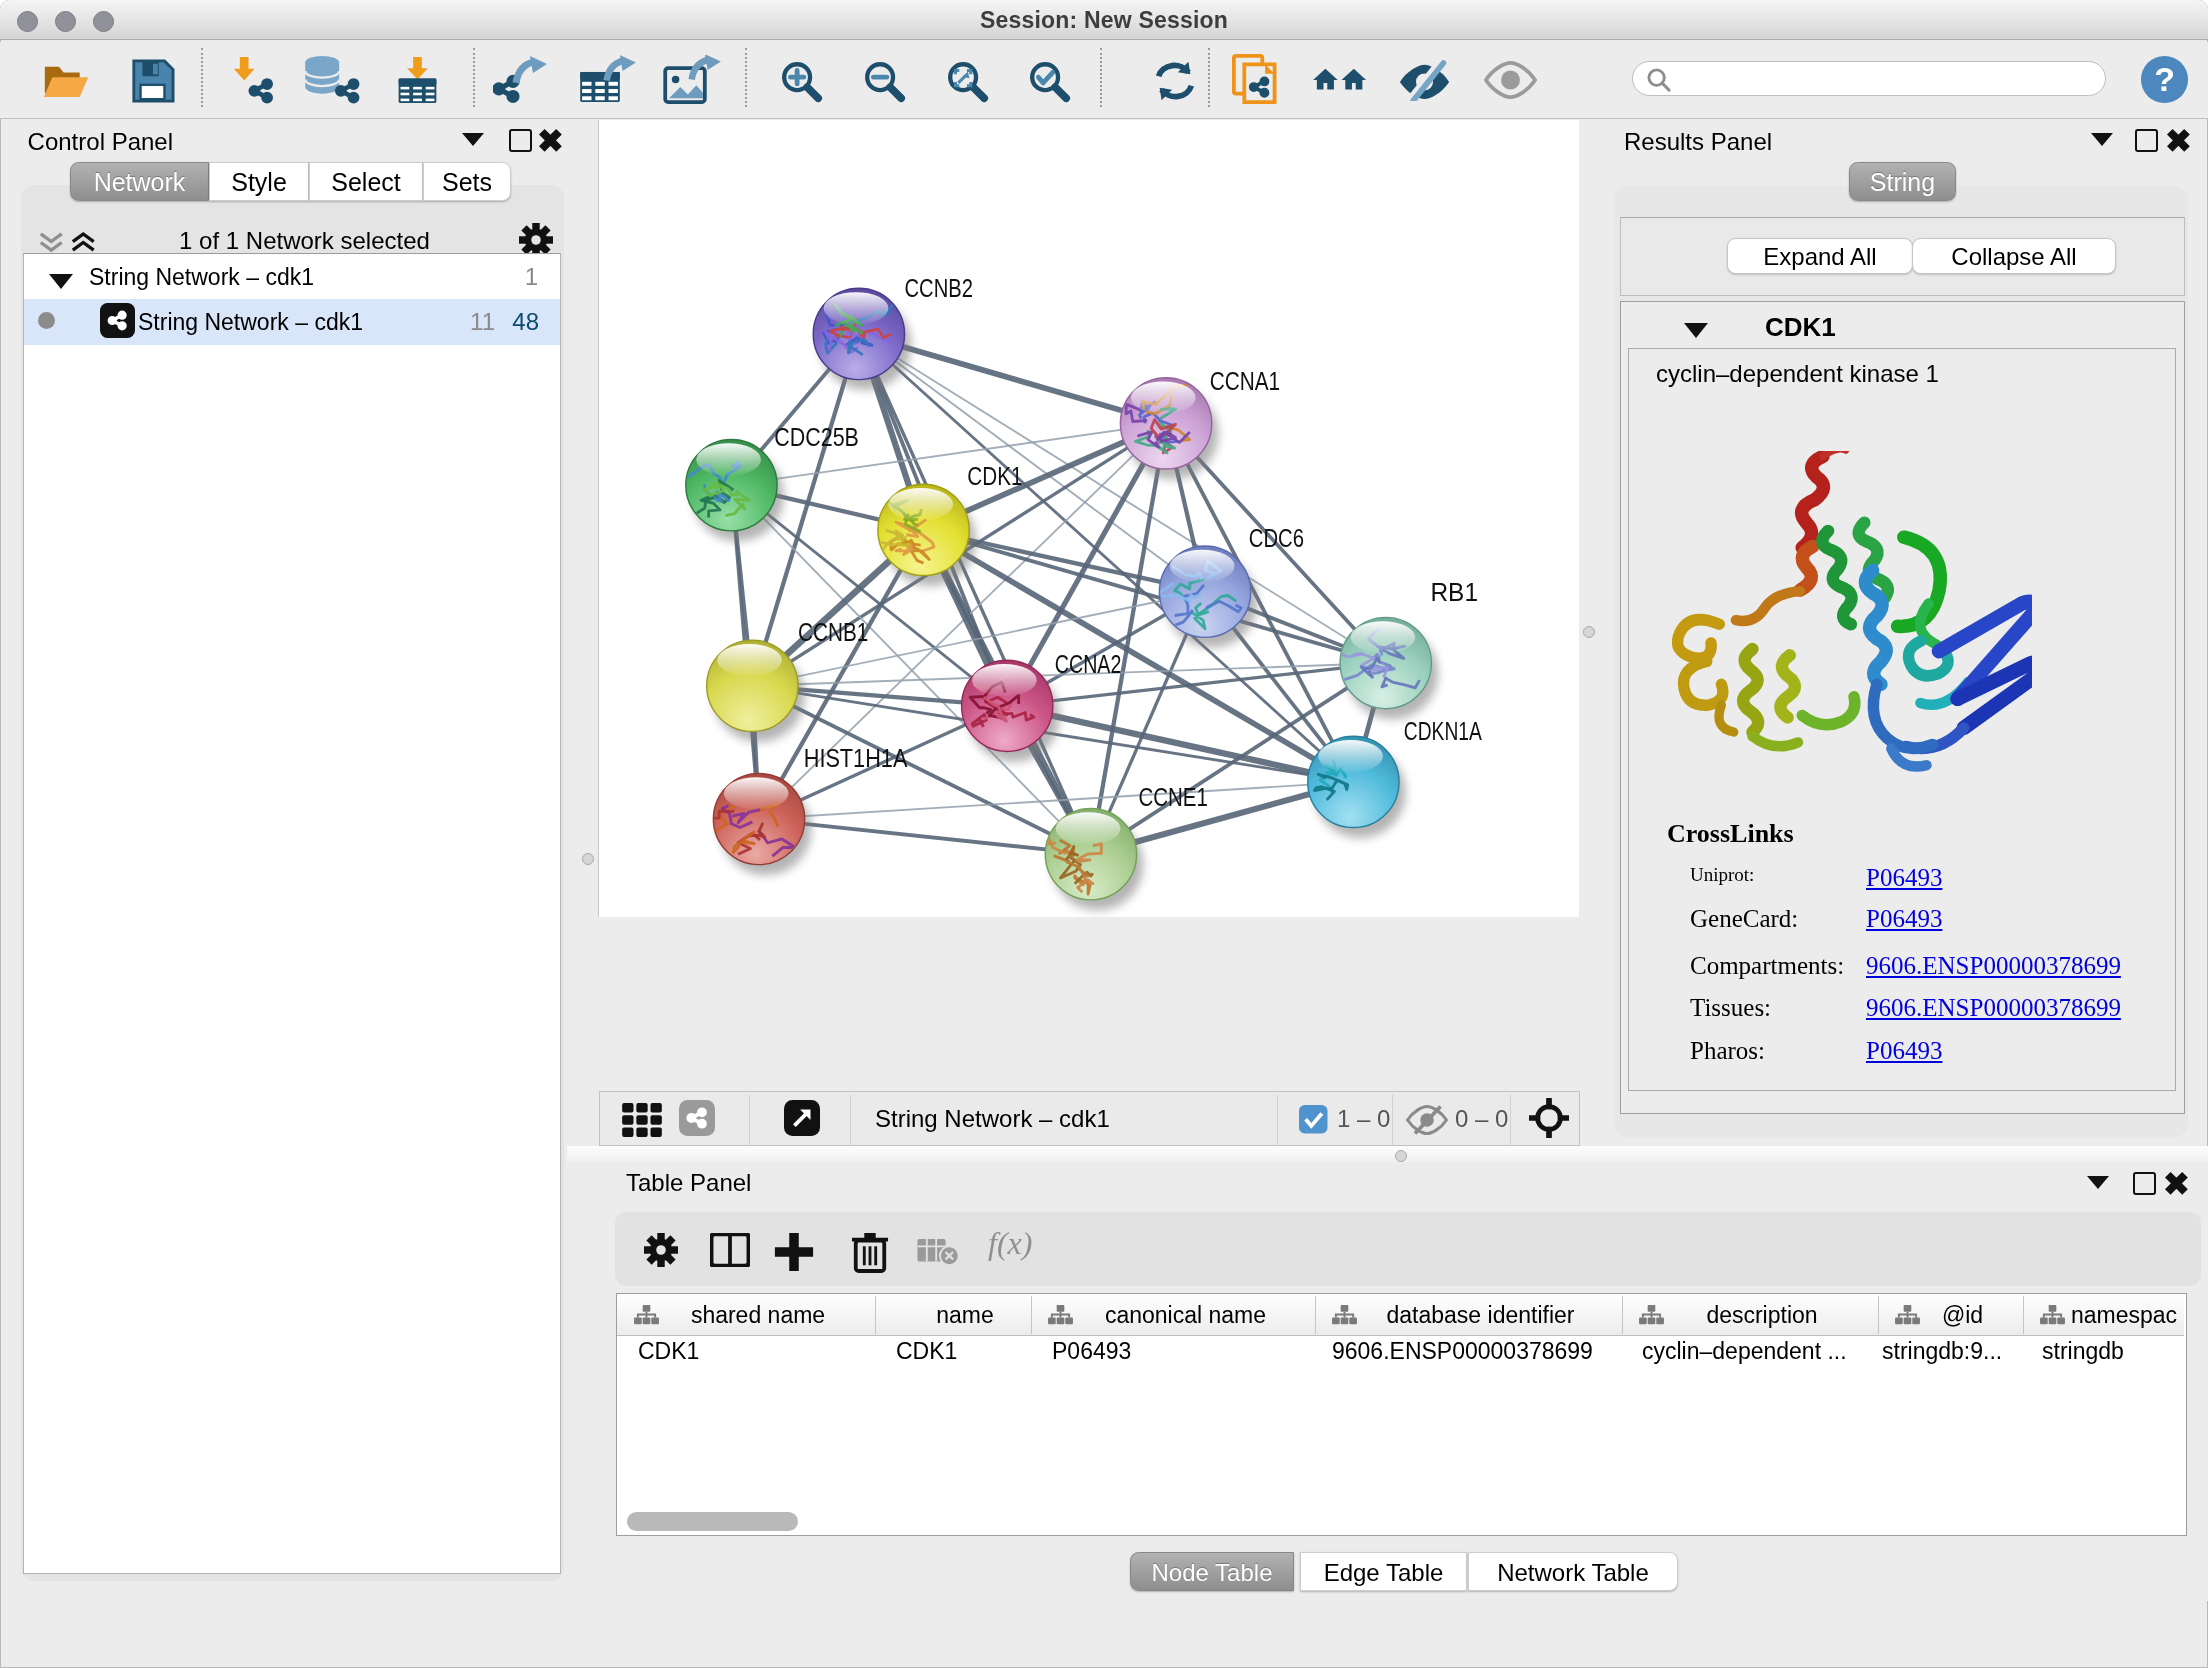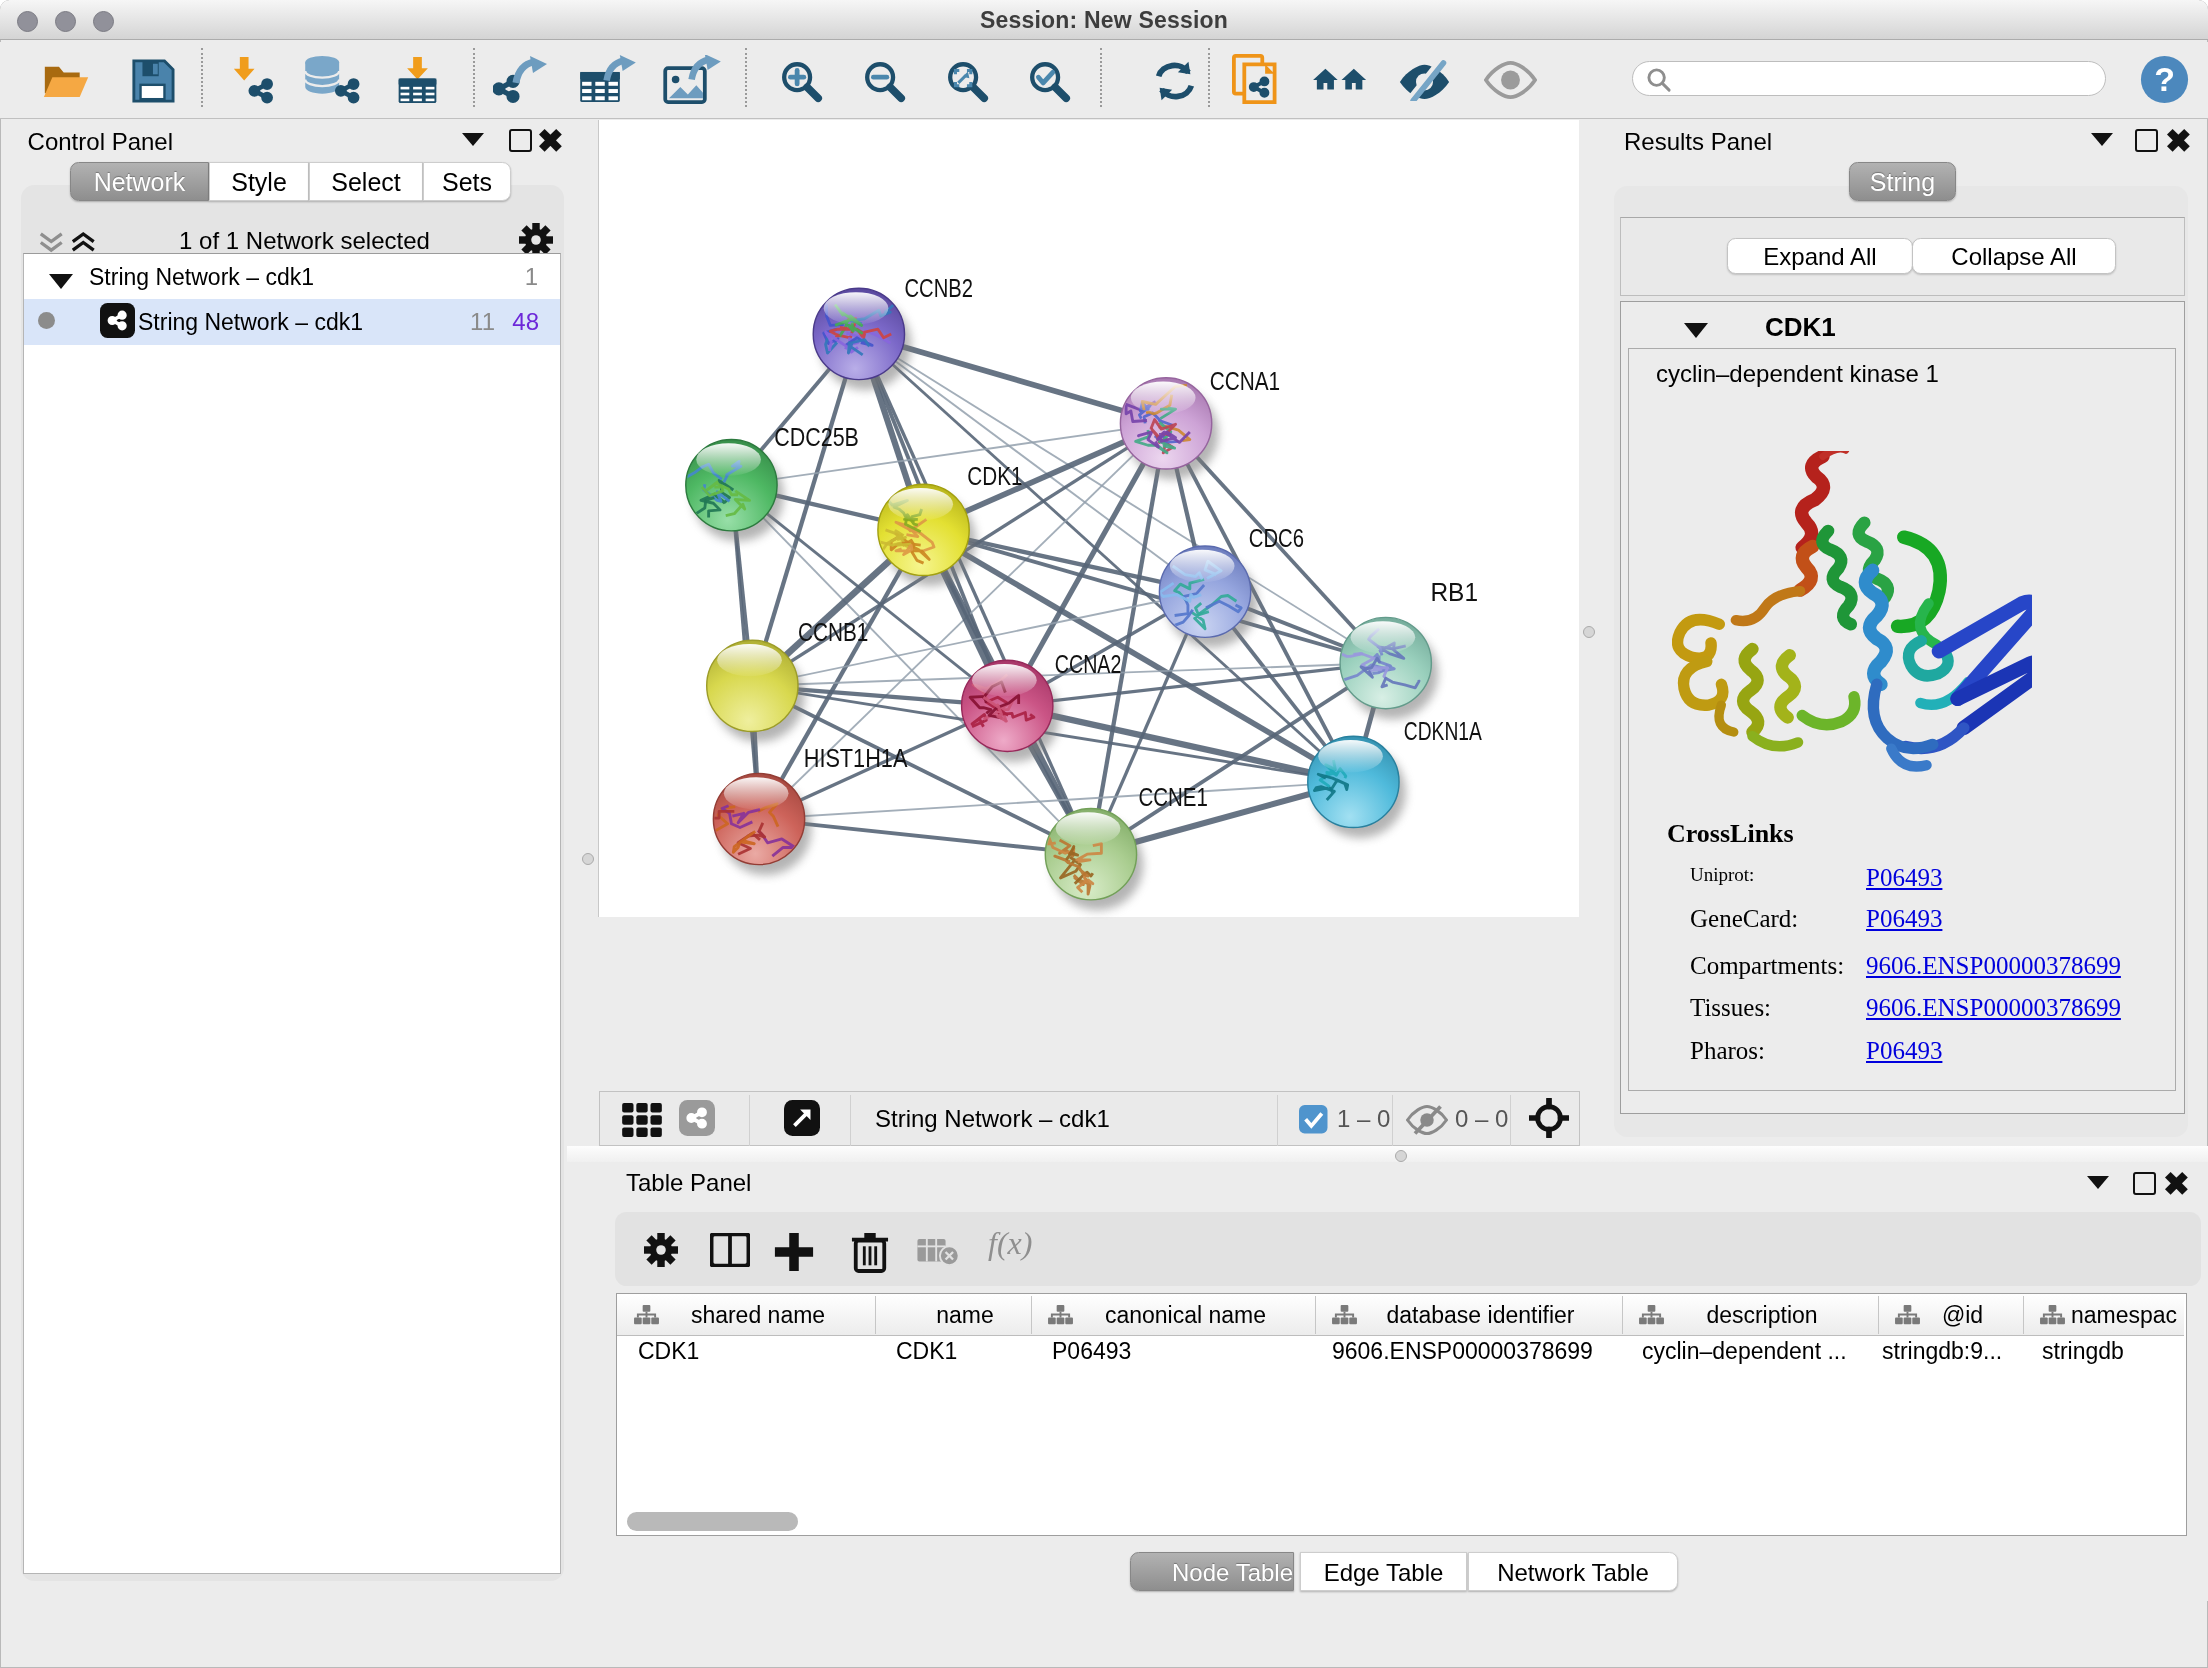--- a/index.html
+++ b/index.html
@@ -283,21 +283,21 @@
           <g stroke="#fff" stroke-width="3.8500000000000005" fill="#fff">
             <line x1="23.4" y1="12.899999999999999" x2="12.899999999999999" y2="18.5"></line>
             <line x1="12.899999999999999" y1="18.5" x2="23.4" y2="24.1"></line>
             <circle cx="23.4" cy="12.899999999999999" r="2.94"></circle>
             <circle cx="12.899999999999999" cy="18.5" r="2.94"></circle>
             <circle cx="23.4" cy="24.1" r="2.94"></circle>
           </g>
         </svg>
 <div class="abs" style="left:114px;top:55px;font-size:23px;">String Network – cdk1</div>
 <div class="abs" style="left:433px;top:54px;width:38px;text-align:right;font-size:24px;color:#8a8a8a;">11</div>
-<div class="abs" style="left:477px;top:54px;width:38px;text-align:right;font-size:24px;color:#6d28d9;">48</div>
+<div class="abs" style="left:477px;top:54px;width:38px;text-align:right;font-size:24px;color:#0c4a6e;">48</div>
     </div>
   </div>
 
   <div id="canvas">
     <svg id="netsvg" width="981" height="971" viewBox="0 0 1031 1021">
       <defs>
 <radialGradient id="gA" cx="0.46" cy="0.88" r="1.05">
             <stop offset="0" stop-color="#b9aee8"></stop>
             <stop offset="0.5" stop-color="#7b68c8"></stop>
             <stop offset="1" stop-color="#4a3a8a"></stop>
@@ -897,21 +897,21 @@
       </div>
       <div class="tcell" style="left:21px;">CDK1</div>
 <div class="tcell" style="left:279px;">CDK1</div>
 <div class="tcell" style="left:435px;">P06493</div>
 <div class="tcell" style="left:715px;">9606.ENSP00000378699</div>
 <div class="tcell" style="left:1025px;">cyclin–dependent ...</div>
 <div class="tcell" style="left:1265px;">stringdb:9...</div>
 <div class="tcell" style="left:1425px;">stringdb</div>
       <div id="tscroll" class="abs" style="left:9.5px;top:218px;width:171px;height:19px;background:#b9b9b9;border-radius:10.5px;"></div>
     </div>
-    <div class="tab tabsel" style="left:563px;top:406px;width:164px;border-radius:8.6px 0 0 8.6px;line-height:39px;font-size:24px;text-align:right;">Node Table</div>
+    <div class="tab tabsel" style="left:563px;top:406px;width:164px;border-radius:8.6px 0 0 8.6px;line-height:39px;font-size:24px;">Node Table</div>
 <div class="tab" style="left:733px;top:406px;width:167px;line-height:39px;font-size:24px;">Edge Table</div>
 <div class="tab" style="left:901px;top:406px;width:210px;border-radius:0 8.6px 8.6px 0;line-height:39px;font-size:24px;">Network Table</div>
   </div>
 
   <div class="abs" style="left:582px;top:853px;width:12.4px;height:12.4px;border-radius:50%;background:#d6d6d6;border:1px solid #aaa;"></div>
   <div class="abs" style="left:1583px;top:626px;width:12.4px;height:12.4px;border-radius:50%;background:#d6d6d6;border:1px solid #aaa;"></div>
   <div class="abs" style="left:1395px;top:1150px;width:12.4px;height:12.4px;border-radius:50%;background:#d6d6d6;border:1px solid #aaa;"></div>
 </div>
 
 

